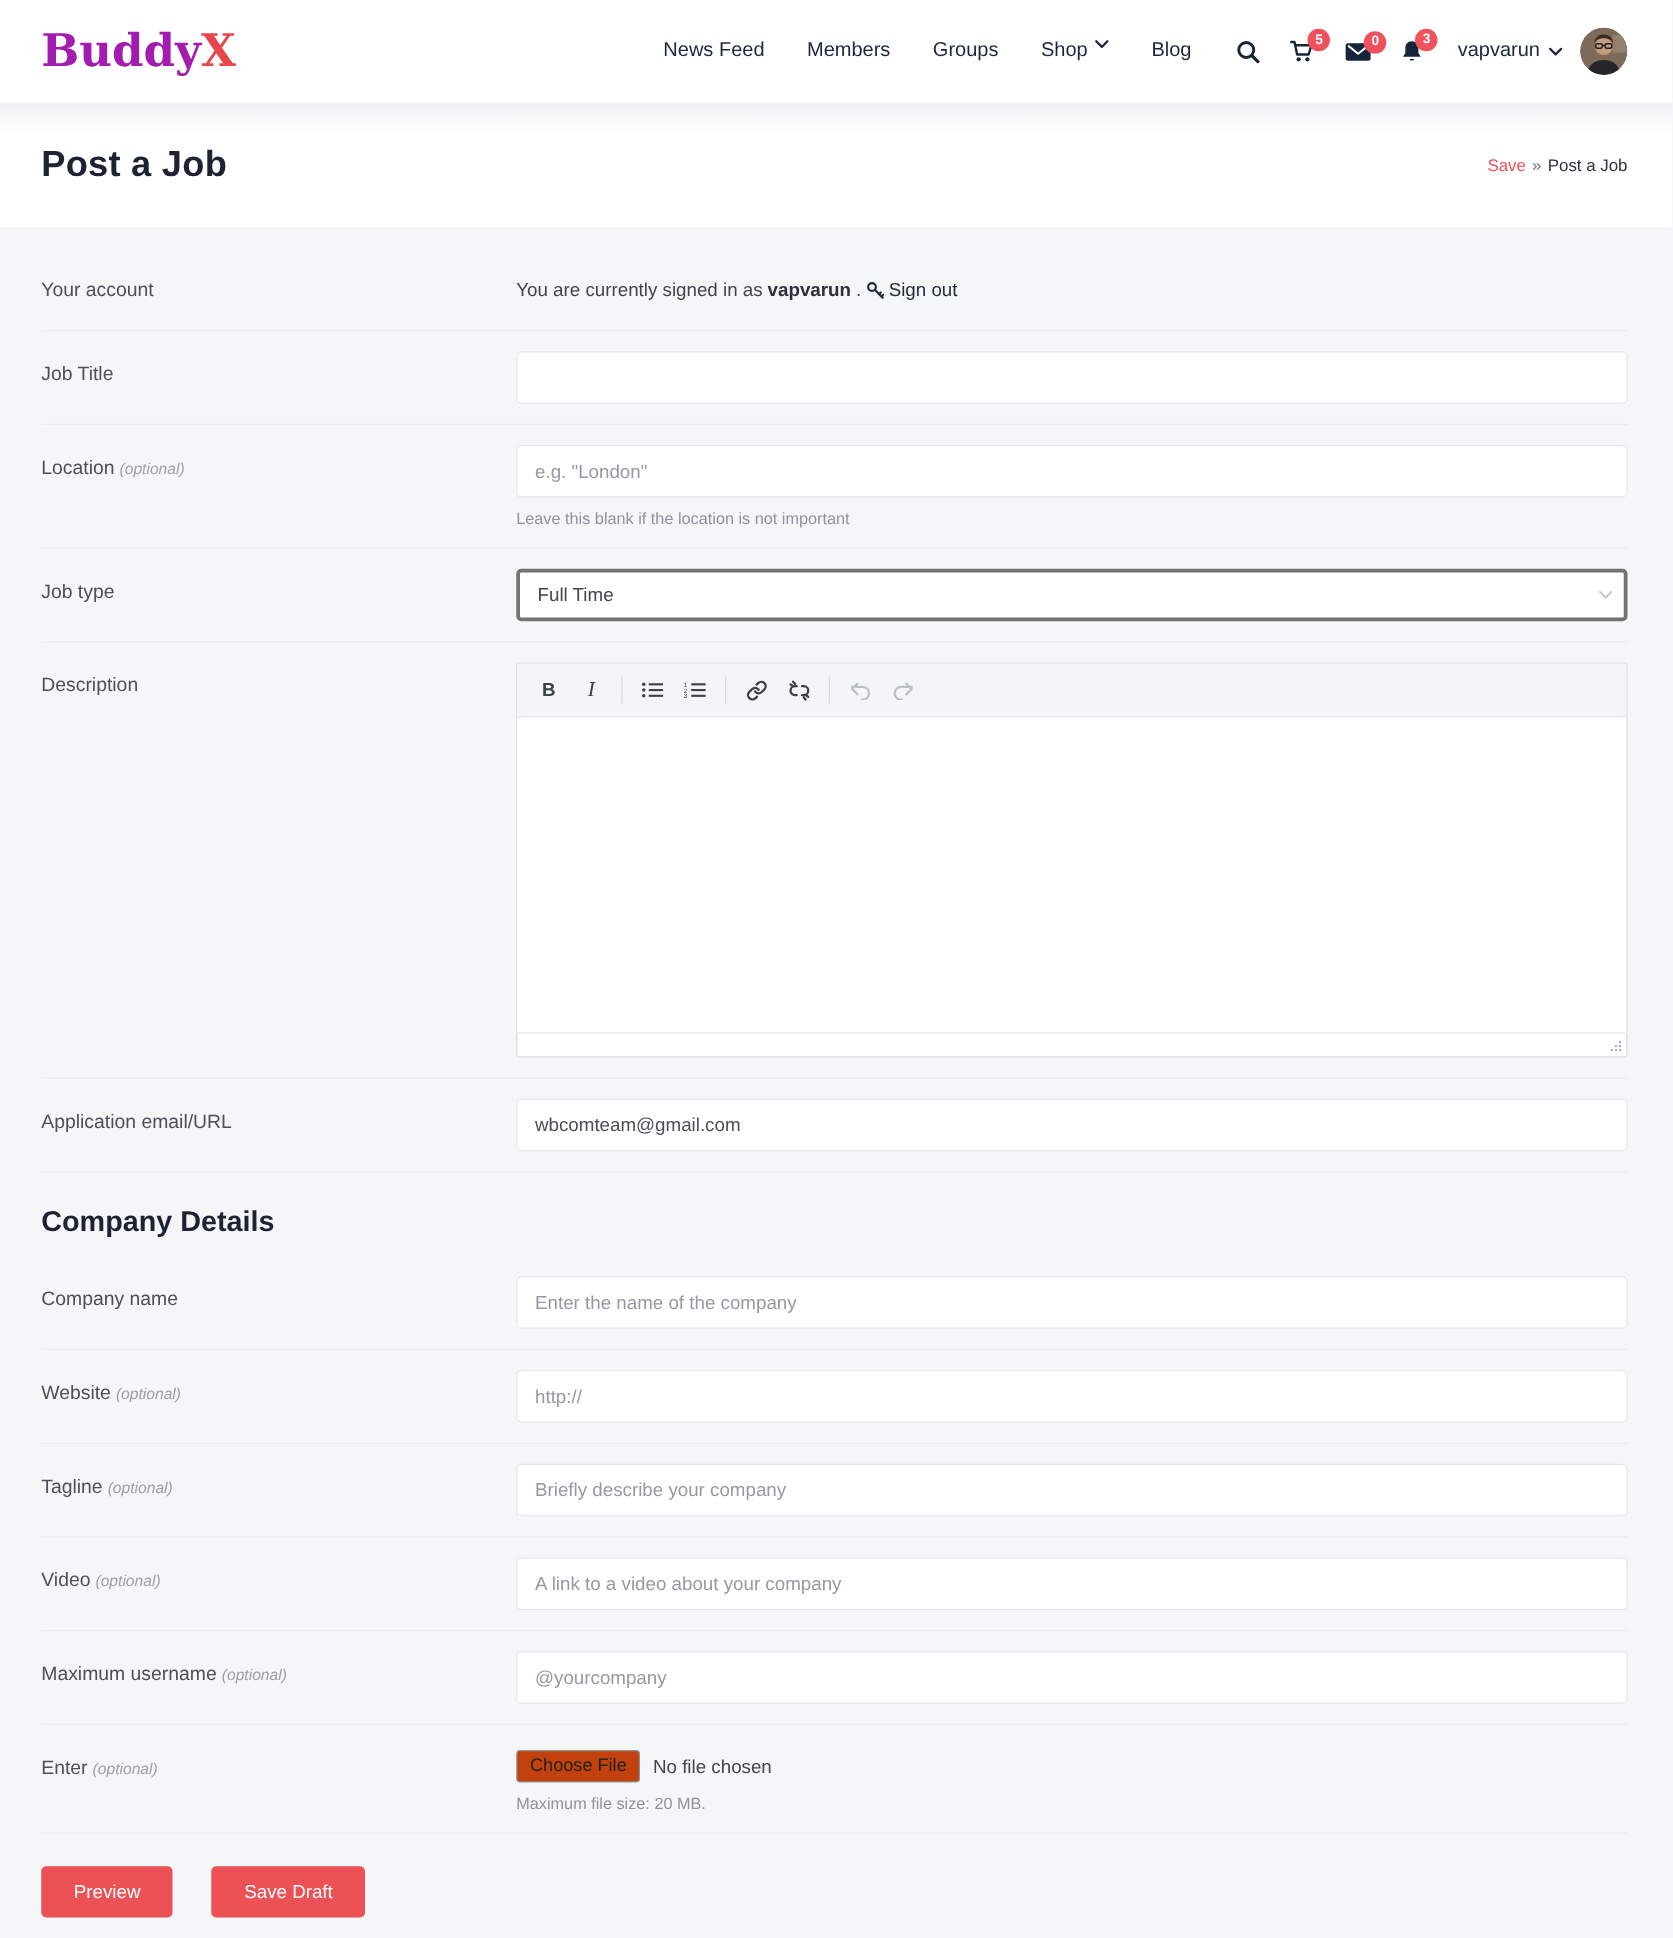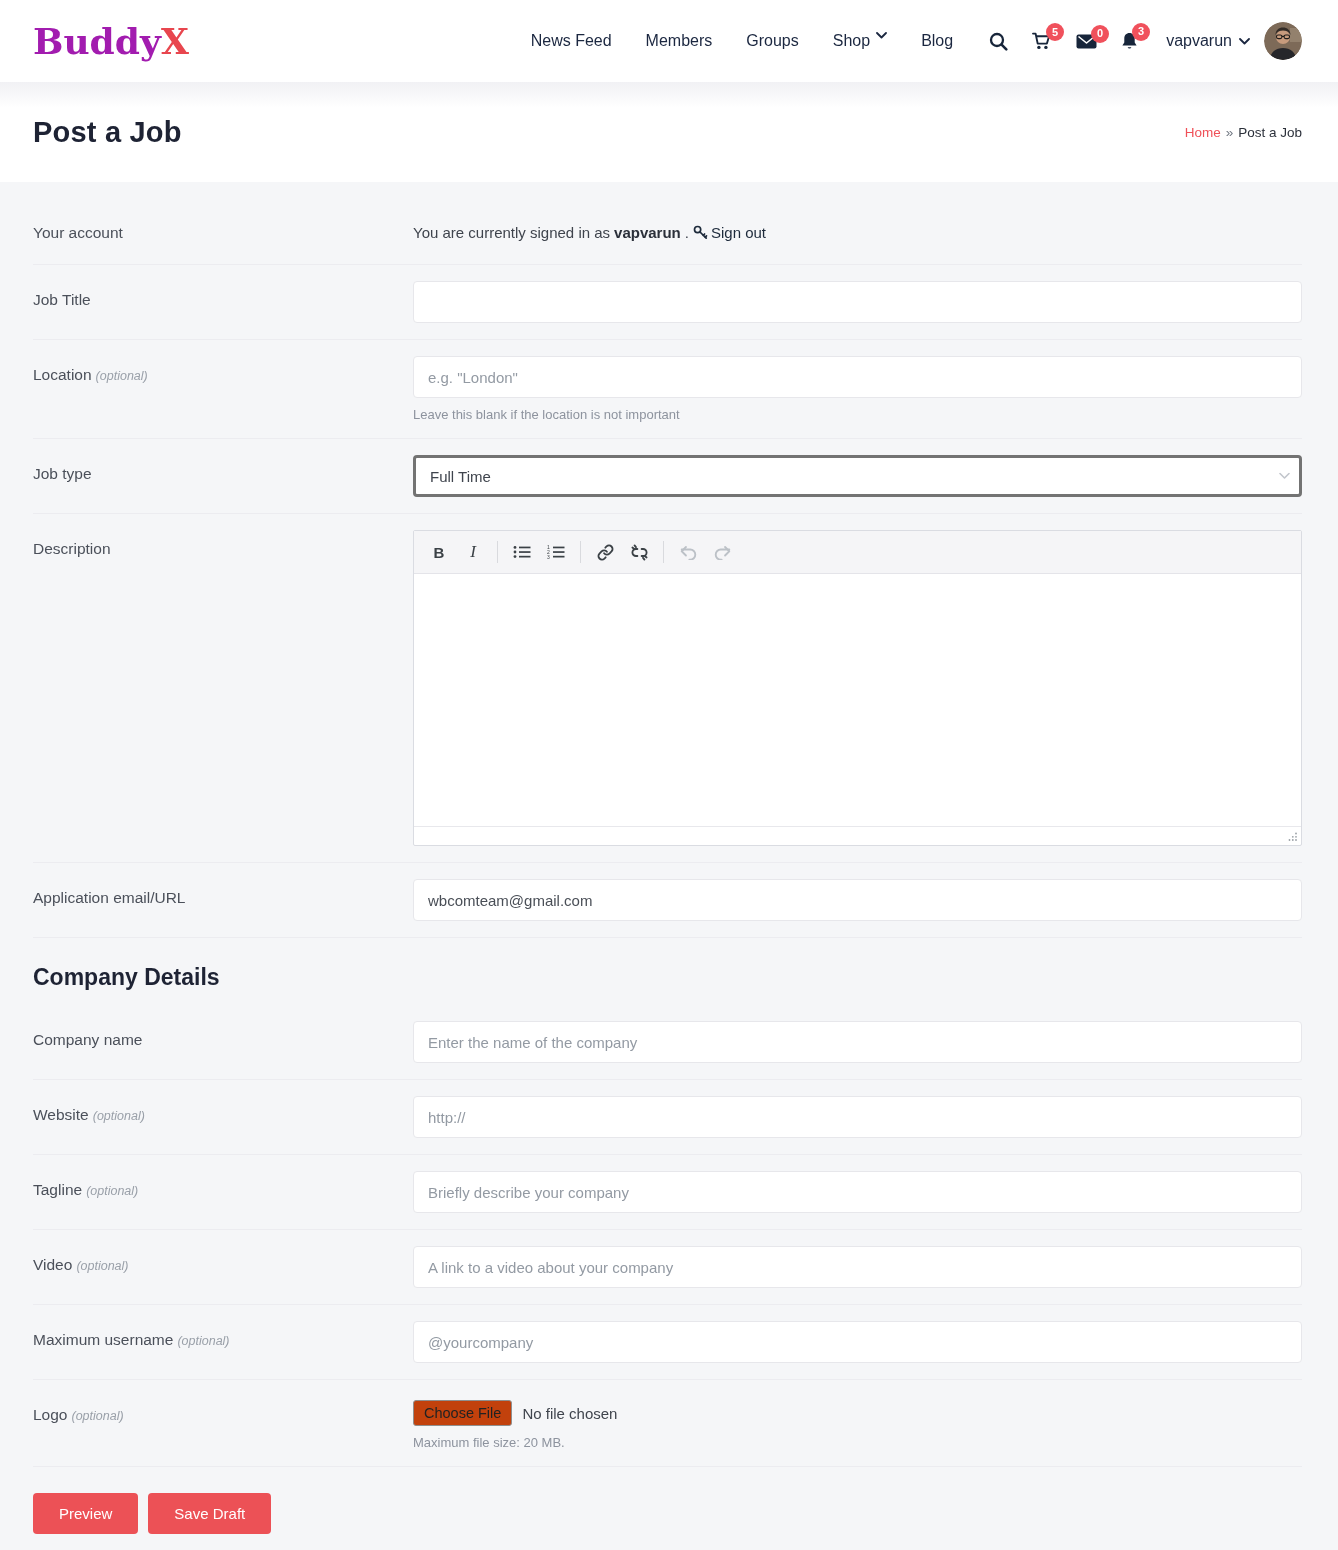--- a/index.html
+++ b/index.html
@@ -87,21 +87,21 @@
   }
   .resize-grip { cursor:se-resize; display:flex; }
   
   .section-heading { font-size:23px; font-weight:bold; color:#1e2334; padding:26px 0 14px; }
   .file-field { display:flex; align-items:center; gap:10px; padding-top:4px; }
   .file-btn {
     background:#c2410c; border:1px solid #8f8f8f; border-radius:3px; padding:4px 10px;
     font-size:14.5px; color:#222; cursor:pointer; font-family:"Liberation Sans", sans-serif;
   }
   .file-status { font-size:15px; color:#3f444d; }
-  .actions { display:flex; gap:10px; margin-top:26px; }
+  .actions { display:flex; gap:31px; margin-top:26px; }
   .btn {
     background:#ec5156; color:#fff; border:none; border-radius:4px; padding:12px 26px;
     font-size:15px; cursor:pointer; font-family:"Liberation Sans", sans-serif;
   }
   svg { display:block; }
 </style>
 </head>
 <body>
 
 <header class="site-header">
@@ -198,21 +198,21 @@
           <line x1="17.9" y1="14.4" x2="20.1" y2="14.4" stroke="#1e1c1a" stroke-width="1.1"></line>
         </g>
       </svg>
     </span>
   </div>
 </header>
 
 <div class="title-band">
   <h1 class="page-title">Post a Job</h1>
   <div class="breadcrumb">
-    <span class="bc-home">Home</span>
+    <span class="bc-home">Save</span>
     <span class="bc-sep">»</span>
     <span>Post a Job</span>
   </div>
 </div>
 
 <main class="main-area">
 
   <div class="form-row account-row">
     <div class="row-label">Your account</div>
     <div class="row-field account-text">
@@ -403,21 +403,21 @@
     <div class="row-label">
       <span>Maximum username</span><span class="opt">(optional)</span>
     </div>
     <div class="row-field">
       <input class="text-input" type="text" placeholder="@yourcompany" style="">
     </div>
   </div>
 
   <div class="form-row">
     <div class="row-label">
-      <span>Logo</span><span class="opt">(optional)</span>
+      <span>Enter</span><span class="opt">(optional)</span>
     </div>
     <div class="row-field">
       <div class="file-field">
         <button class="file-btn" type="button">Choose File</button>
         <span class="file-status">No file chosen</span>
       </div>
       <div class="field-hint">Maximum file size: 20 MB.</div>
     </div>
   </div>
 

